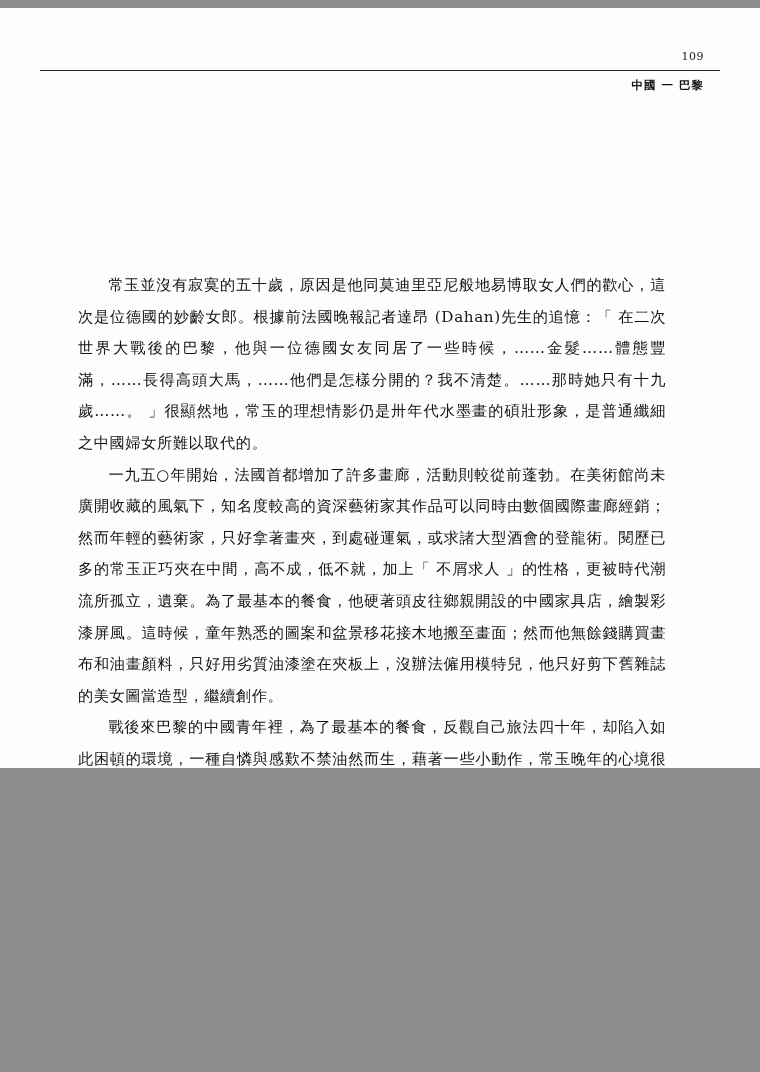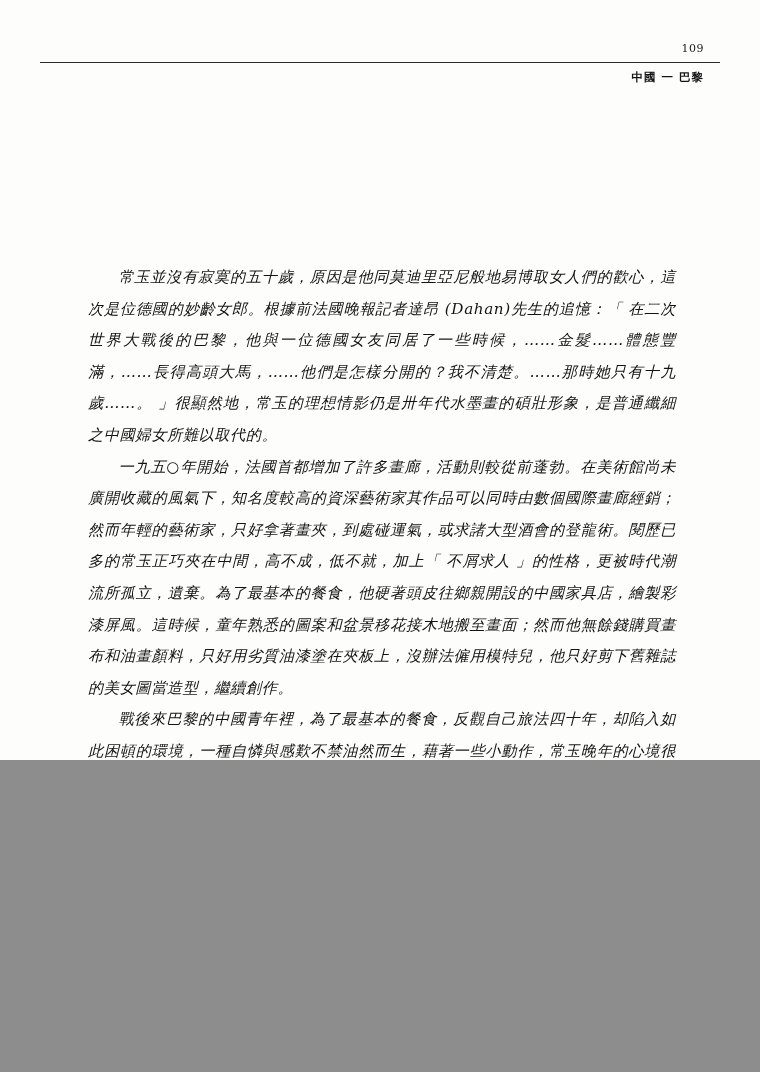--- a/index.html
+++ b/index.html
@@ -5,21 +5,21 @@
   html, body {
     margin: 0;
     padding: 0;
     background: #8d8d8d;
   }
   .page {
     position: relative;
     width: 760px;
     height: 760px;
     background: #4d7c0f;
-    margin: 0 auto;
+    margin: 8px auto;
     overflow: hidden;
     box-sizing: border-box;
     font-family: "DejaVu Serif", "Liberation Serif", serif;
     color: #111111;
   }
   
   .page::before {
     content: "";
     position: absolute;
     inset: 0;
@@ -59,23 +59,22 @@
     font-weight: bold;
     letter-spacing: 1px;
     color: #141414;
     font-family: "DejaVu Sans", "Liberation Sans", sans-serif;
     text-align: center;
   }
 
   .body-text {
     position: absolute;
     top: 262px;
-    left: 88px;
+    left: 78px;
     width: 588px;
-    font-style: italic;
   }
 
   .body-text p {
     margin: 0 0 0 0;
     font-size: 15.2px;
     line-height: 31.6px;
     text-align: justify;
     text-justify: inter-character;
     text-indent: 2em;
     letter-spacing: 0.6px;

